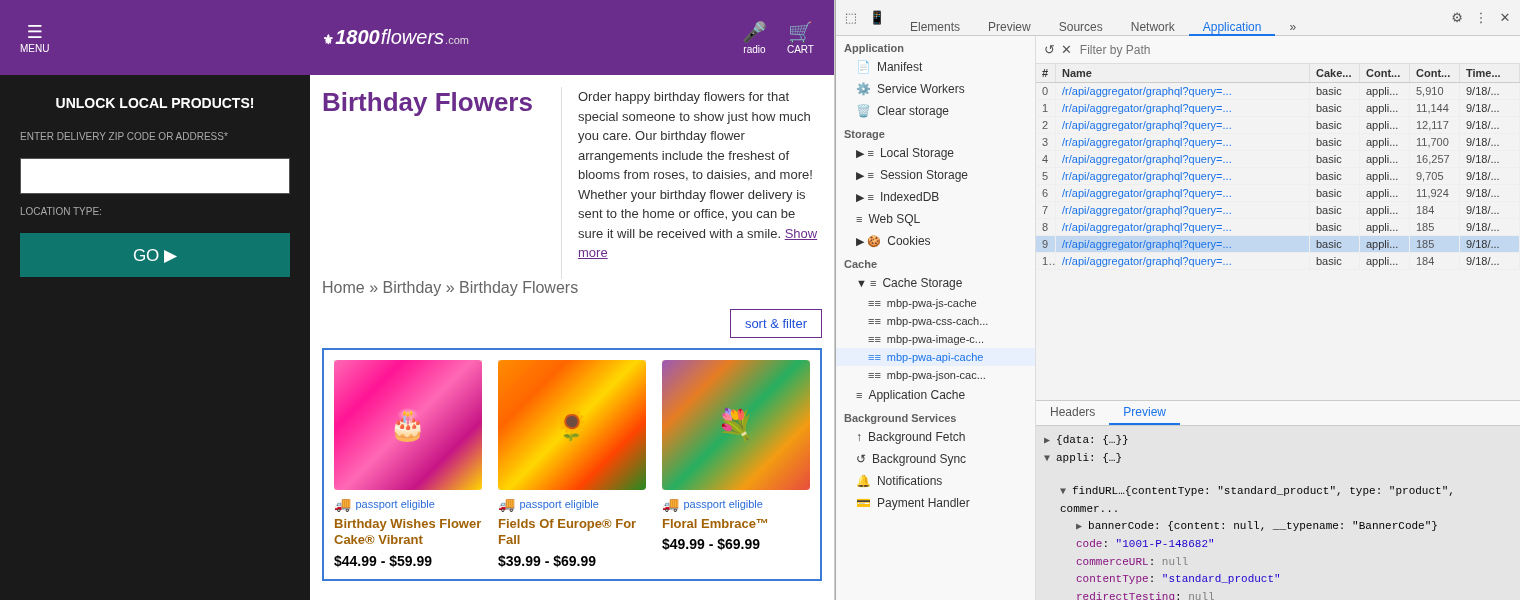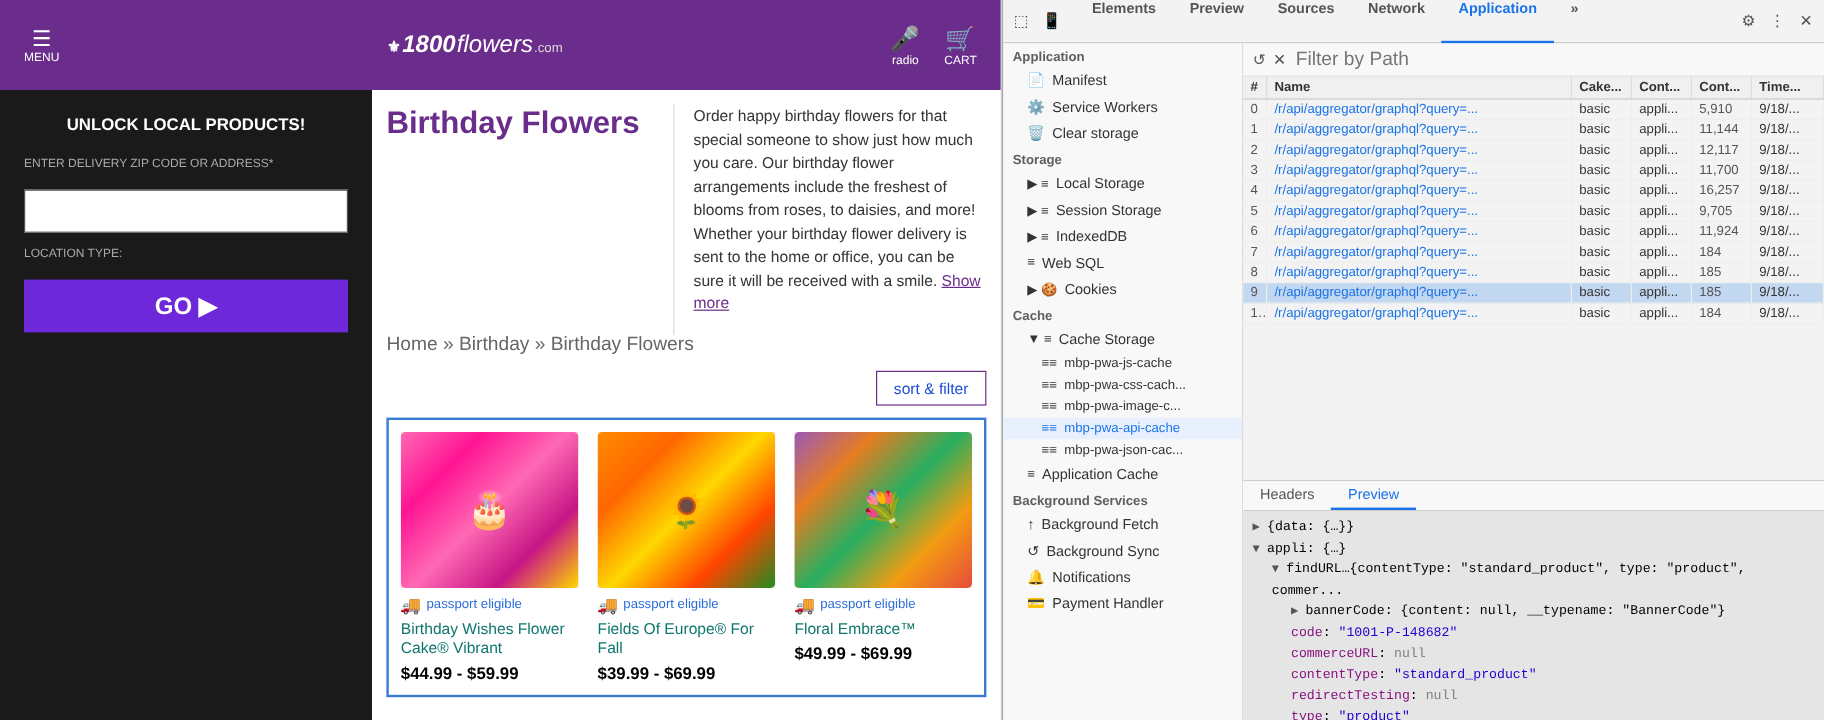--- a/index.html
+++ b/index.html
@@ -108,24 +108,24 @@
       position: absolute;
       right: 10px;
       top: 50%;
       transform: translateY(-50%);
       pointer-events: none;
       color: #333;
     }
     .go-btn {
       width: 100%;
       height: 44px;
-      background: #6d28d9;
+      background: #0f766e;
       color: white;
-      font-size: 20px;
-      font-weight: bold;
+      font-size: 17px;
+      font-weight: normal;
       border: none;
       cursor: pointer;
     }
 
     
     .content-area {
       flex: 1;
       padding: 12px;
       overflow-y: auto;
       border-radius: 11px;
@@ -193,22 +193,22 @@
       display: flex;
       align-items: center;
       gap: 4px;
       font-size: 11px;
       color: #2a6dd9;
       margin-bottom: 4px;
     }
     .passport-icon { font-size: 14px; }
     .product-name {
       font-size: 13px;
-      color: #0f766e;
-      font-weight: normal;
+      color: #a16207;
+      font-weight: bold;
       line-height: 1.3;
       margin-bottom: 4px;
     }
     .product-price {
       font-size: 14px;
       font-weight: bold;
       color: #000;
     }
 
     
@@ -249,27 +249,26 @@
       border-radius: 2px;
     }
     .tab-bar {
       display: flex;
       align-items: stretch;
       height: 36px;
     }
     .tab {
       padding: 0 14px;
       display: flex;
-      align-items: flex-start;
+      align-items: flex-end;
       font-size: 12px;
       color: #555;
       cursor: pointer;
       border-bottom: 2px solid transparent;
       white-space: nowrap;
-      font-weight: bold;
     }
     .tab.active {
       color: #1a73e8;
       border-bottom: 2px solid #1a73e8;
     }
     .tab-spacer { flex: 1; }
     .devtools-right-icons {
       display: flex;
       align-items: center;
       gap: 2px;
@@ -344,21 +343,21 @@
     .filter-x-btn {
       font-size: 13px;
       color: #555;
       margin-right: 8px;
       cursor: pointer;
     }
     .filter-input {
       flex: 1;
       border: none;
       background: transparent;
-      font-size: 16px;
+      font-size: 12px;
       outline: none;
     }
 
     
     .network-table {
       flex: 1;
       overflow-y: auto;
       font-size: 11px;
     }
     .table-header {
@@ -779,21 +778,21 @@
       </div>
 
       <div class="bottom-pane">
         <div class="bottom-tabs">
           <div class="bottom-tab">Headers</div>
           <div class="bottom-tab active">Preview</div>
         </div>
         <div class="preview-content" id="preview-content">
             <div class="json-line" style="margin-left: 0px;"><span style="cursor:pointer;color:#555;font-size:10px;">▶ </span><span>{data: {…}}</span></div>
             <div class="json-line" style="margin-left: 0px;"><span style="cursor:pointer;color:#555;font-size:10px;">▼ </span><span>appli: {…}</span></div>
-            <div class="json-line" style="margin-left: 16px;"><span style="cursor:pointer;color:#555;font-size:10px;">▼ </span><span>findURL…{contentType: "standard_product", type: "product", commer...</span></div>
+            <div class="json-line" style="margin-left: 16px; margin-top: 16px;"><span style="cursor:pointer;color:#555;font-size:10px;">▼ </span><span>findURL…{contentType: "standard_product", type: "product", commer...</span></div>
             <div class="json-line" style="margin-left: 32px;"><span style="cursor:pointer;color:#555;font-size:10px;">▶ </span><span>bannerCode: {content: null, __typename: "BannerCode"}</span></div>
             <div class="json-line" style="margin-left: 32px;"><span style="color:#881280;">code</span><span>: </span><span style="color:#1c00cf;">"1001-P-148682"</span></div>
             <div class="json-line" style="margin-left: 32px;"><span style="color:#881280;">commerceURL</span><span>: </span><span style="color:#808080;">null</span></div>
             <div class="json-line" style="margin-left: 32px;"><span style="color:#881280;">contentType</span><span>: </span><span style="color:#1c00cf;">"standard_product"</span></div>
             <div class="json-line" style="margin-left: 32px;"><span style="color:#881280;">redirectTesting</span><span>: </span><span style="color:#808080;">null</span></div>
             <div class="json-line" style="margin-left: 32px;"><span style="color:#881280;">type</span><span>: </span><span style="color:#1c00cf;">"product"</span></div>
           </div>
       </div>
     </div>
   </div>

